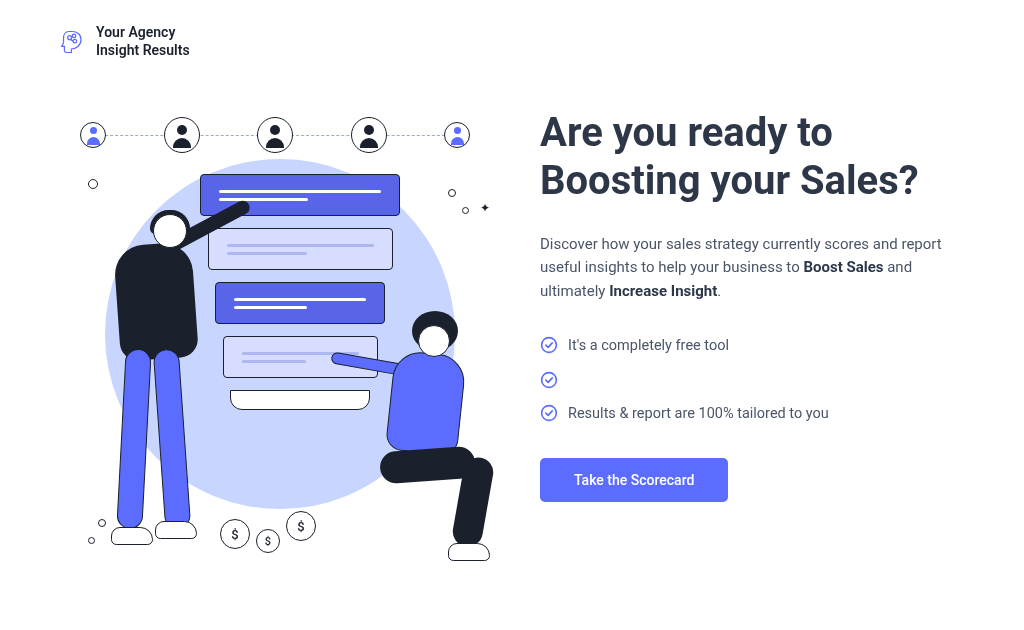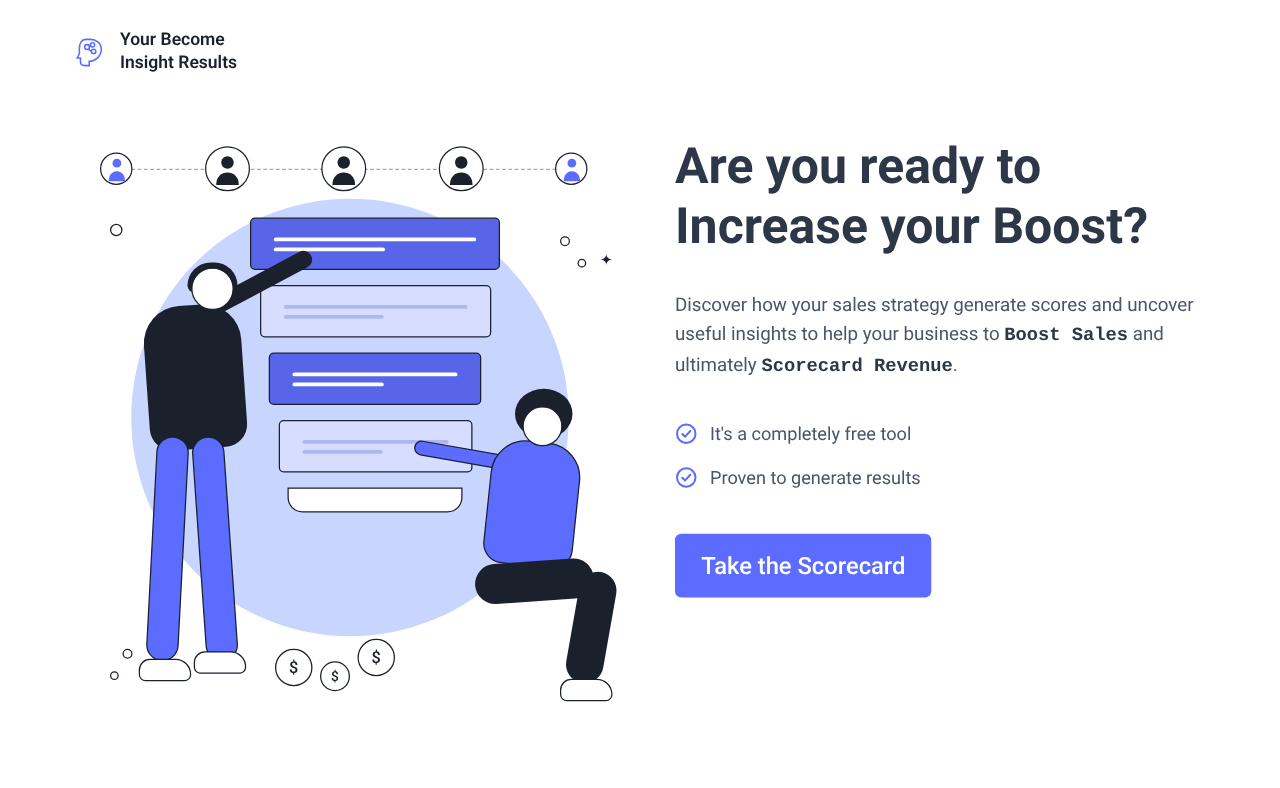--- a/index.html
+++ b/index.html
@@ -189,21 +189,21 @@
     line-height: 1.2;
     color: #2d3748;
     margin-bottom: 28px;
   }
   .description {
     font-size: 15px;
     line-height: 1.55;
     color: #4a5568;
     margin-bottom: 32px;
   }
-  .description b { font-weight: 700; color:#2d3748;font-family:Liberation Mono, monospace; }
+  .description b { font-weight: 700; color:#2d3748; }
   .benefits {
     list-style: none;
     margin-bottom: 34px;
   }
   .benefits li {
     display: flex;
     align-items: flex-start;
     gap: 10px;
     font-size: 14.5px;
     color: #4a5568;
@@ -213,42 +213,42 @@
   .check-icon {
     width: 18px;
     height: 18px;
     flex-shrink: 0;
     margin-top: 1px;
   }
   .cta-button {
     background: #5b6cff;
     color: #fff;
     border: none;
-    padding: 14px 21px;
-    font-size: 19px;
+    padding: 14px 34px;
+    font-size: 14px;
     font-weight: 500;
     border-radius: 5px;
     cursor: pointer;
     font-family: inherit;
   }
 </style>
 </head>
 <body>
 
 <div class="header">
   <div class="logo">
     <svg class="logo-icon" viewBox="0 0 32 32" fill="none" stroke="#5b6cff" stroke-width="1.4">
       <path d="M10 4 C6 4 4 8 4 12 L4 17 L2 21 L5 21 L5 25 C5 27 7 28 9 28 L13 28 L13 24 C18 24 24 20 24 13 C24 7 19 4 14 4 Z"></path>
       <circle cx="11" cy="11" r="2.2"></circle>
       <circle cx="16" cy="9" r="2"></circle>
       <circle cx="17" cy="15" r="2"></circle>
       <path d="M12 13 L15 15 M13 10 L15 9"></path>
     </svg>
     <div class="logo-text">
-      <div>Your Become</div>
+      <div>Your Agency</div>
       <div>Insight Results</div>
     </div>
   </div>
 </div>
 
 <div class="main">
 
   <div class="illustration">
     <div class="bg-circle"></div>
     <div class="dash-line"></div>
@@ -321,36 +321,42 @@
     <div class="coin c3">$</div>
     <div class="dot d1"></div>
       <div class="dot d2"></div>
       <div class="dot d3"></div>
       <div class="dot d4"></div>
       <div class="dot d5"></div>
     <div class="cross">✦</div>
   </div>
 
   <div class="content">
-    <h1 class="heading">Are you ready to Increase your Boost?</h1>
+    <h1 class="heading">Are you ready to Boosting your Sales?</h1>
     <p class="description">
-      <span>Discover how your sales strategy generate scores and uncover useful insights to help your business to </span><b>Boost Sales</b><span> and ultimately </span><b>Scorecard Revenue</b><span>.</span>
+      <span>Discover how your sales strategy currently scores and report useful insights to help your business to </span><b>Boost Sales</b><span> and ultimately </span><b>Increase Insight</b><span>.</span>
     </p>
     <ul class="benefits">
       <li>
         <svg class="check-icon" viewBox="0 0 20 20" fill="none" stroke="#5b6cff" stroke-width="1.8">
             <circle cx="10" cy="10" r="8.2"></circle>
             <path d="M6.5 10.2 L9 12.6 L13.6 7.6" stroke-linecap="round" stroke-linejoin="round"></path>
           </svg>
         <span>It's a completely free tool</span>
       </li>
       <li>
         <svg class="check-icon" viewBox="0 0 20 20" fill="none" stroke="#5b6cff" stroke-width="1.8">
             <circle cx="10" cy="10" r="8.2"></circle>
             <path d="M6.5 10.2 L9 12.6 L13.6 7.6" stroke-linecap="round" stroke-linejoin="round"></path>
           </svg>
-        <span>Proven to generate results</span>
+      </li>
+      <li>
+        <svg class="check-icon" viewBox="0 0 20 20" fill="none" stroke="#5b6cff" stroke-width="1.8">
+            <circle cx="10" cy="10" r="8.2"></circle>
+            <path d="M6.5 10.2 L9 12.6 L13.6 7.6" stroke-linecap="round" stroke-linejoin="round"></path>
+          </svg>
+        <span>Results &amp; report are 100% tailored to you</span>
       </li>
     </ul>
     <button class="cta-button">Take the Scorecard</button>
   </div>
 
 </div>
 
 </body></html>

